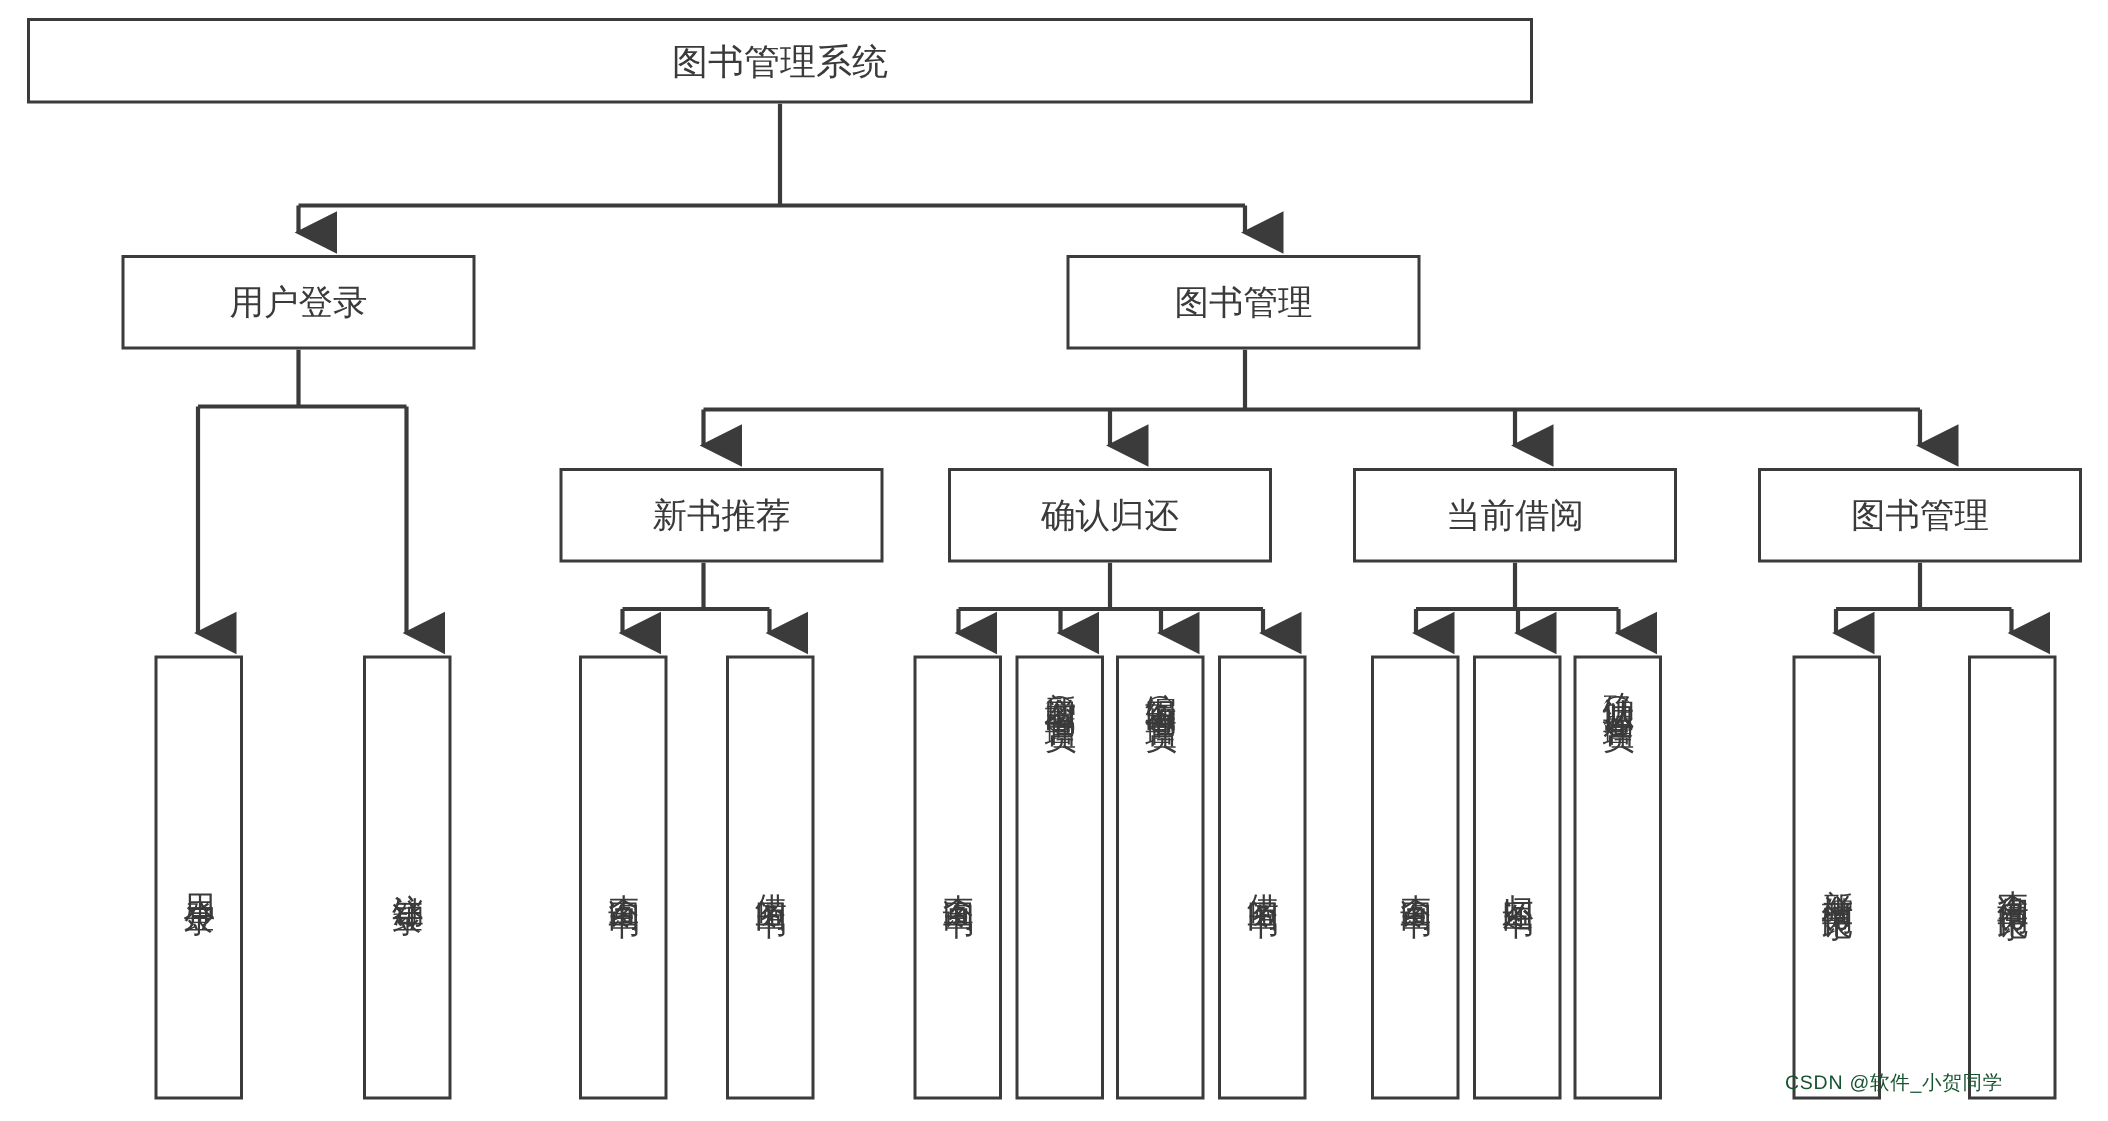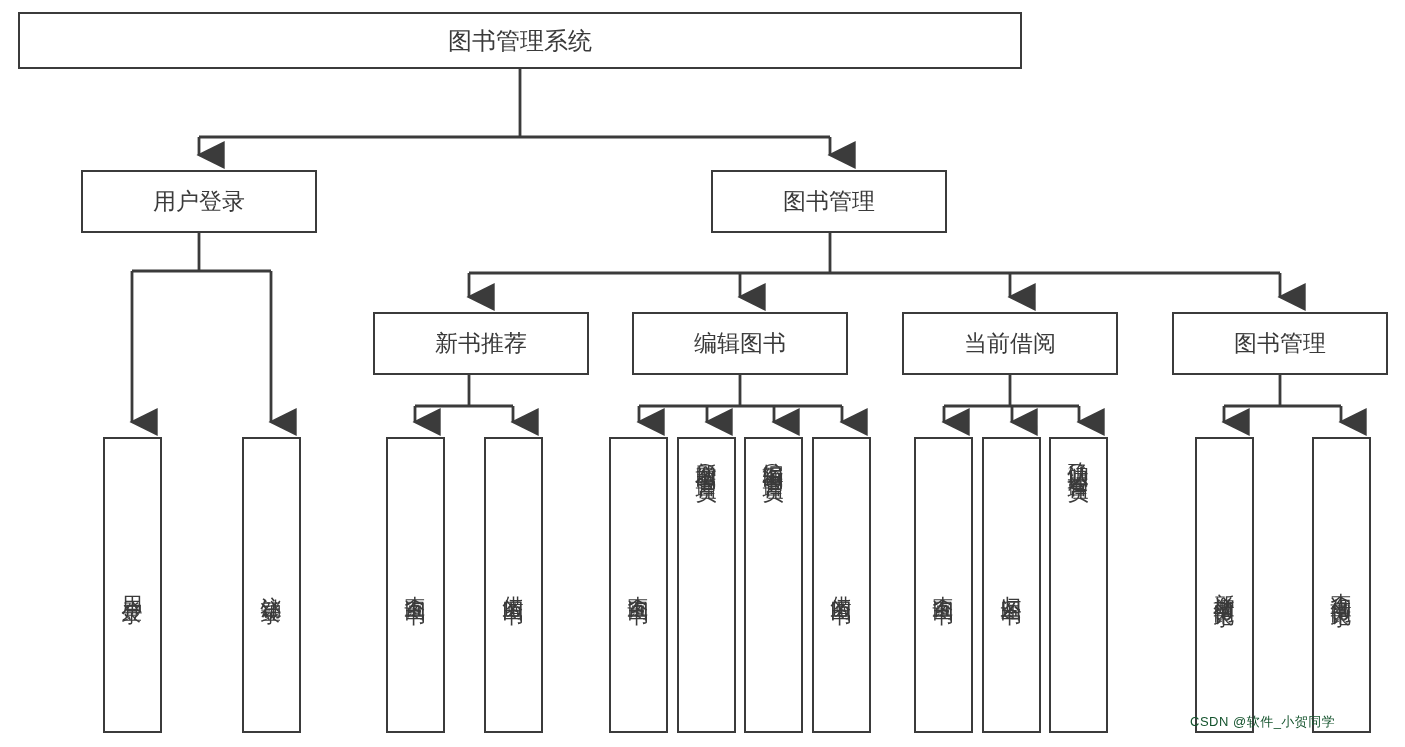--- a/index.html
+++ b/index.html
@@ -154,21 +154,21 @@
     <span>用户登录</span>
   </div>
   <div class="node lvl2" style="left:711px;">
     <span>图书管理</span>
   </div>
 
   <div class="node lvl3" style="left:373px;">
     <span>新书推荐</span>
   </div>
   <div class="node lvl3" style="left:632px;">
-    <span>编辑图书</span>
+    <span>确认归还</span>
   </div>
   <div class="node lvl3" style="left:902px;justify-content:center;">
     <span>当前借阅</span>
   </div>
   <div class="node lvl3" style="left:1172px;">
     <span>图书管理</span>
   </div>
 
   <div class="node leaf" style="left:103px;width:59px;">
     <div class="leaf-inner">

